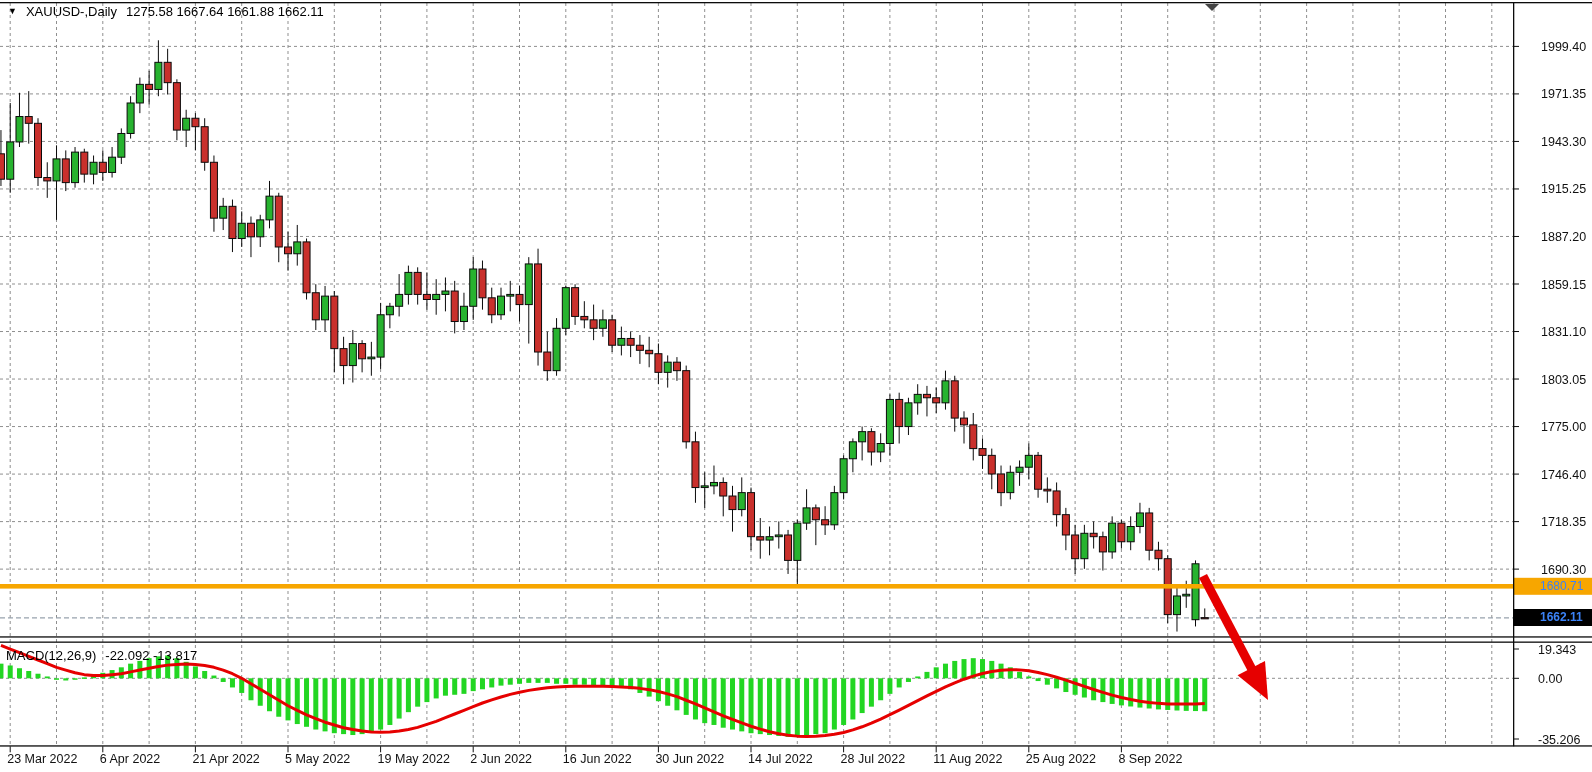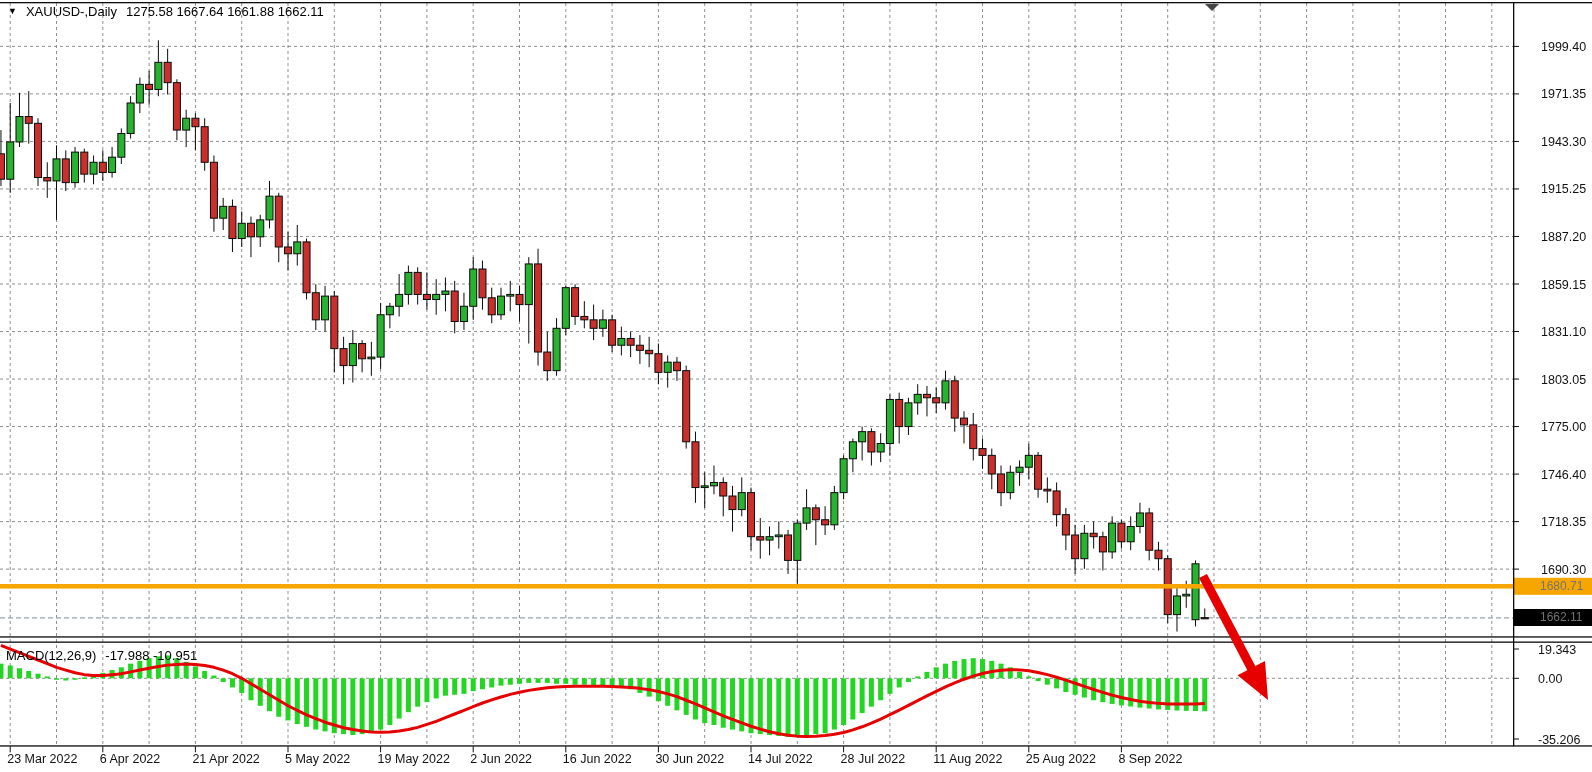--- a/index.html
+++ b/index.html
@@ -3,24 +3,24 @@
 <meta charset="utf-8">
 <style>
   html,body{margin:0;padding:0;background:#fff;width:1592px;height:772px;overflow:hidden;
     font-family:"Liberation Sans", sans-serif;-webkit-font-smoothing:antialiased;}
   #stage{position:relative;width:1592px;height:772px;background:#fff;}
   #chart-svg{position:absolute;left:0;top:0;}
   .overlay{position:absolute;color:#000;white-space:nowrap;}
   #title-bar{left:8px;top:4px;font-size:13px;display:flex;align-items:center;gap:9px;}
   #title-bar .tri{font-size:9px;line-height:13px;cursor:pointer;}
   #macd-label{left:6px;top:648px;font-size:13px;display:flex;gap:9px;}
-  .price-tag{position:absolute;right:0;width:79px;height:17px;font-size:12px;color:#737373;
+  .price-tag{position:absolute;right:0;width:79px;height:17px;font-size:12px;color:#3b82f6;
     padding-left:27px;box-sizing:border-box;line-height:17px;}
   #orange-tag{top:578px;}
-  #black-tag{top:609px;background:#000;}
+  #black-tag{top:609px;background:#000;font-weight:bold;}
 </style>
 </head>
 <body>
 
 <div id="stage">
   <svg id="chart-svg" width="1592" height="772" viewBox="0 0 1592 772">
       <line x1="10.2" y1="3" x2="10.2" y2="745.3" stroke="#8f8f8f" stroke-width="1" stroke-dasharray="3,3"></line>
       <line x1="56.5" y1="3" x2="56.5" y2="745.3" stroke="#8f8f8f" stroke-width="1" stroke-dasharray="3,3"></line>
       <line x1="102.8" y1="3" x2="102.8" y2="745.3" stroke="#8f8f8f" stroke-width="1" stroke-dasharray="3,3"></line>
       <line x1="149.09999999999997" y1="3" x2="149.09999999999997" y2="745.3" stroke="#8f8f8f" stroke-width="1" stroke-dasharray="3,3"></line>
@@ -530,18 +530,18 @@
     </svg>
 
   <div id="title-bar" class="overlay">
     <span class="tri">▼</span>
     <span>XAUUSD-,Daily</span>
     <span>1275.58 1667.64 1661.88 1662.11</span>
   </div>
 
   <div id="macd-label" class="overlay">
     <span>MACD(12,26,9)</span>
-    <span>-17.988 -10.951</span>
+    <span>-22.092 -13.817</span>
   </div>
 
   <div id="orange-tag" class="price-tag">1680.71</div>
   <div id="black-tag" class="price-tag">1662.11</div>
 </div>
 
 </body></html>

